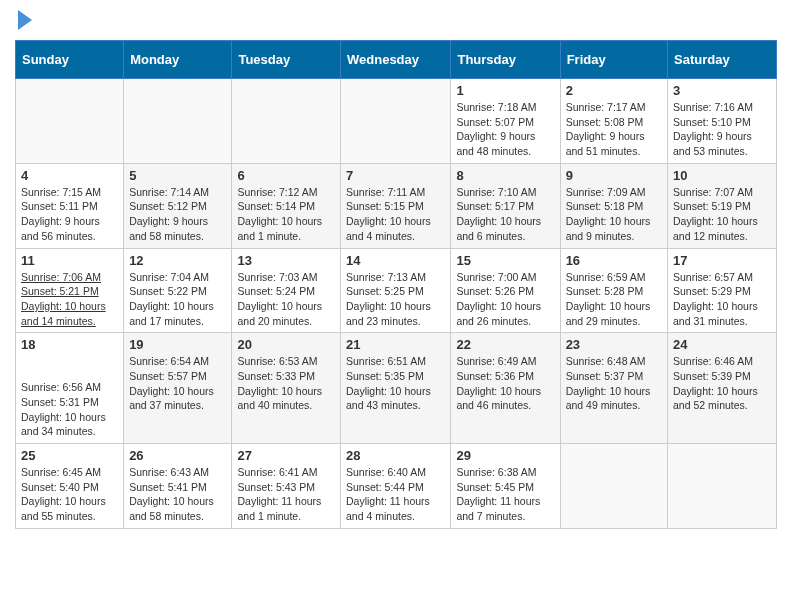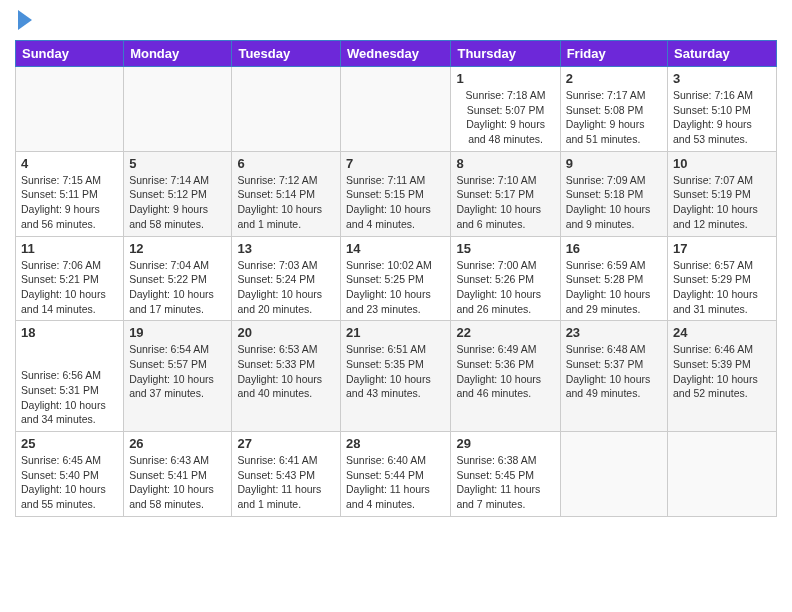--- a/index.html
+++ b/index.html
@@ -50,25 +50,25 @@
     .location {
       font-size: 14px;
       color: #555;
     }
     .calendar {
       width: 100%;
       border-collapse: collapse;
       border: 1px solid #ccc;
     }
     .calendar th {
-      background: #6d28d9;
+      background: #0369a1;
       color: #fff;
       font-size: 13px;
       font-weight: bold;
-      padding: 5px 6px;
+      padding: 11px 6px;
       text-align: left;
       border: 1px solid #3a7bc8;
     }
     .calendar td {
       vertical-align: top;
       border: 1px solid #ccc;
       padding: 4px 5px;
       width: 113px;
       min-height: 80px;
       font-size: 10.5px;
@@ -127,21 +127,21 @@
       </tr>
   </thead>
   <tbody id="calendar-body">
       <tr>
         <td class="empty-cell"></td>
         <td class="empty-cell"></td>
         <td class="empty-cell"></td>
         <td class="empty-cell"></td>
         <td>
           <span class="day-number">1</span>
-          <div class="day-info" style="white-space: pre-line; text-align: center;">Sunrise: 7:18 AM
+          <div class="day-info" style="white-space: pre-line;">Sunrise: 7:18 AM
 Sunset: 5:07 PM
 Daylight: 9 hours
 and 48 minutes.</div>
         </td>
         <td>
           <span class="day-number">2</span>
           <div class="day-info" style="white-space: pre-line;">Sunrise: 7:17 AM
 Sunset: 5:08 PM
 Daylight: 9 hours
 and 51 minutes.</div>
@@ -201,42 +201,42 @@
           <span class="day-number">10</span>
           <div class="day-info" style="white-space: pre-line;">Sunrise: 7:07 AM
 Sunset: 5:19 PM
 Daylight: 10 hours
 and 12 minutes.</div>
         </td>
       </tr>
       <tr>
         <td>
           <span class="day-number">11</span>
-          <div class="day-info" style="white-space: pre-line;">Sunrise: 7:06 AM
+          <div class="day-info" style="white-space: pre-line; text-decoration: underline;">Sunrise: 7:06 AM
 Sunset: 5:21 PM
 Daylight: 10 hours
 and 14 minutes.</div>
         </td>
         <td>
           <span class="day-number">12</span>
           <div class="day-info" style="white-space: pre-line;">Sunrise: 7:04 AM
 Sunset: 5:22 PM
 Daylight: 10 hours
 and 17 minutes.</div>
         </td>
         <td>
           <span class="day-number">13</span>
           <div class="day-info" style="white-space: pre-line;">Sunrise: 7:03 AM
 Sunset: 5:24 PM
 Daylight: 10 hours
 and 20 minutes.</div>
         </td>
         <td>
           <span class="day-number">14</span>
-          <div class="day-info" style="white-space: pre-line;">Sunrise: 10:02 AM
+          <div class="day-info" style="white-space: pre-line;">Sunrise: 7:13 AM
 Sunset: 5:25 PM
 Daylight: 10 hours
 and 23 minutes.</div>
         </td>
         <td>
           <span class="day-number">15</span>
           <div class="day-info" style="white-space: pre-line;">Sunrise: 7:00 AM
 Sunset: 5:26 PM
 Daylight: 10 hours
 and 26 minutes.</div>

